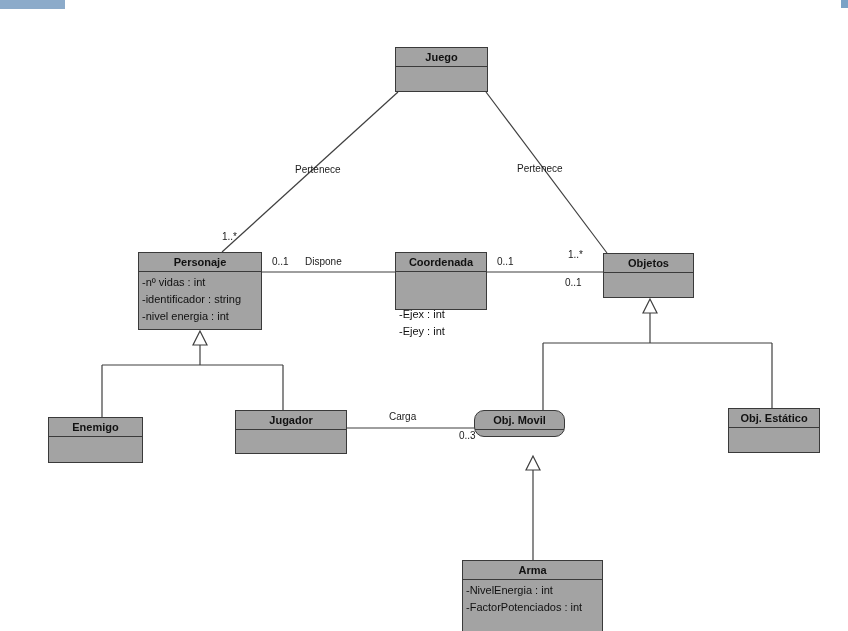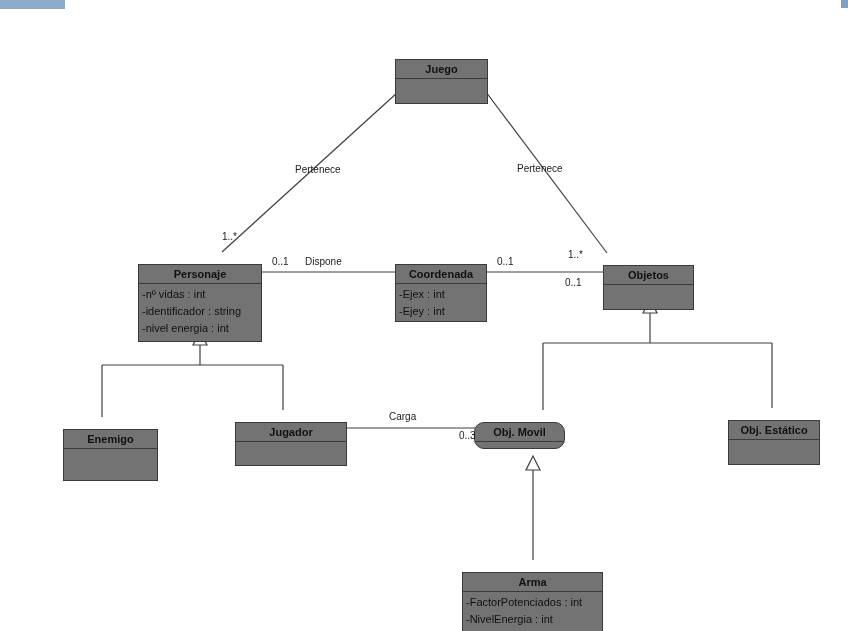--- a/index.html
+++ b/index.html
@@ -6,21 +6,21 @@
   body{
     width:848px;height:631px;position:relative;background:#ffffff;overflow:hidden;
     font-family:"Liberation Sans", sans-serif;color:#111;
   }
   .decor{position:absolute;}
   #decor-left{left:0;top:0;width:65px;height:9px;background:#8cabca;}
   #decor-right{left:841px;top:0;width:7px;height:8px;background:#7ba2c6;}
   svg.wires{position:absolute;left:0;top:0;pointer-events:none;}
   .uml-class{
     position:absolute;box-sizing:border-box;display:flex;flex-direction:column;
-    background:#737373;border:1px solid #3a3a3a;margin-top:12px;
+    background:#a3a3a3;border:1px solid #3a3a3a;
   }
   .uml-title{
     text-align:center;font-weight:bold;font-size:11px;line-height:13px;
     padding:3px 2px 2px 2px;border-bottom:1px solid #3a3a3a;white-space:nowrap;
   }
   .uml-attrs{flex:1;font-size:11px;line-height:17px;padding:2px 3px;white-space:nowrap;}
   .edge-label{position:absolute;font-size:10px;line-height:12px;white-space:nowrap;color:#1a1a1a;}
 </style>
 </head>
 <body>
@@ -67,34 +67,34 @@
 
 <div class="uml-class" style="left:138px;top:252px;width:124px;height:78px;">
   <div class="uml-title">Personaje</div>
   <div class="uml-attrs">
     <div>-nº vidas : int</div>
     <div>-identificador : string</div>
     <div>-nivel energia : int</div>
   </div>
 </div>
 
-<div class="uml-class" style="left:395px;top:252px;width:92px;height:58px;">
+<div class="uml-class" style="left:395px;top:252px;width:92px;height:58px;gap:32px;">
   <div class="uml-title">Coordenada</div>
   <div class="uml-attrs">
     <div>-Ejex : int</div>
     <div>-Ejey : int</div>
   </div>
 </div>
 
 <div class="uml-class" style="left:603px;top:253px;width:91px;height:45px;">
   <div class="uml-title">Objetos</div>
   <div class="uml-attrs"></div>
 </div>
 
-<div class="uml-class" style="left:63px;top:417px;width:95px;height:52px;">
+<div class="uml-class" style="left:48px;top:417px;width:95px;height:46px;">
   <div class="uml-title">Enemigo</div>
   <div class="uml-attrs"></div>
 </div>
 
 <div class="uml-class" style="left:235px;top:410px;width:112px;height:44px;">
   <div class="uml-title">Jugador</div>
   <div class="uml-attrs"></div>
 </div>
 
 <div class="uml-class" style="left:474px;top:410px;width:91px;height:27px;border-radius:10px;">
@@ -103,22 +103,22 @@
 </div>
 
 <div class="uml-class" style="left:728px;top:408px;width:92px;height:45px;">
   <div class="uml-title">Obj. Estático</div>
   <div class="uml-attrs"></div>
 </div>
 
 <div class="uml-class" style="left:462px;top:560px;width:141px;height:75px;">
   <div class="uml-title">Arma</div>
   <div class="uml-attrs">
+    <div>-NivelEnergia : int</div>
     <div>-FactorPotenciados : int</div>
-    <div>-NivelEnergia : int</div>
   </div>
 </div>
 
 <div class="edge-label" style="left:295px;top:164px;">Pertenece</div>
 <div class="edge-label" style="left:517px;top:163px;">Pertenece</div>
 <div class="edge-label" style="left:222px;top:231px;">1..*</div>
 <div class="edge-label" style="left:272px;top:256px;">0..1</div>
 <div class="edge-label" style="left:305px;top:256px;">Dispone</div>
 <div class="edge-label" style="left:497px;top:256px;">0..1</div>
 <div class="edge-label" style="left:568px;top:249px;">1..*</div>

